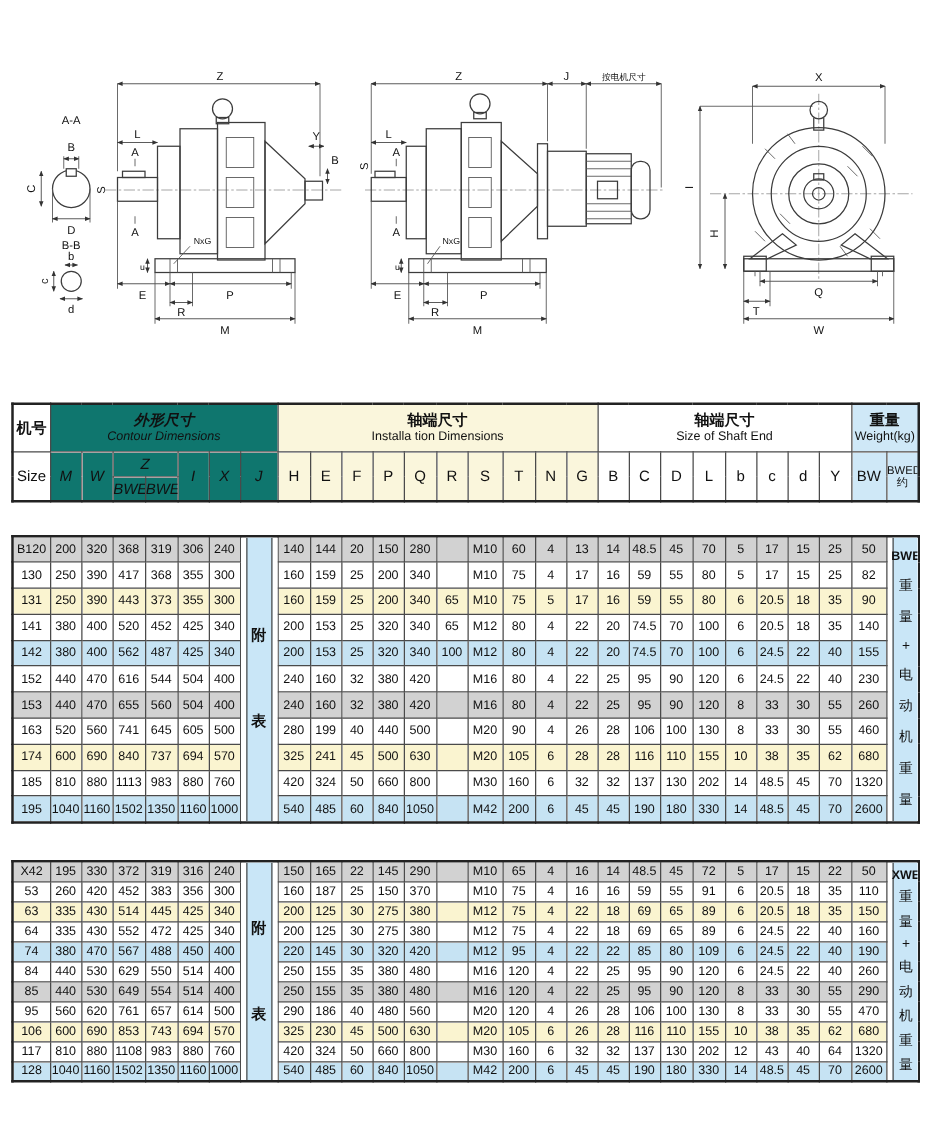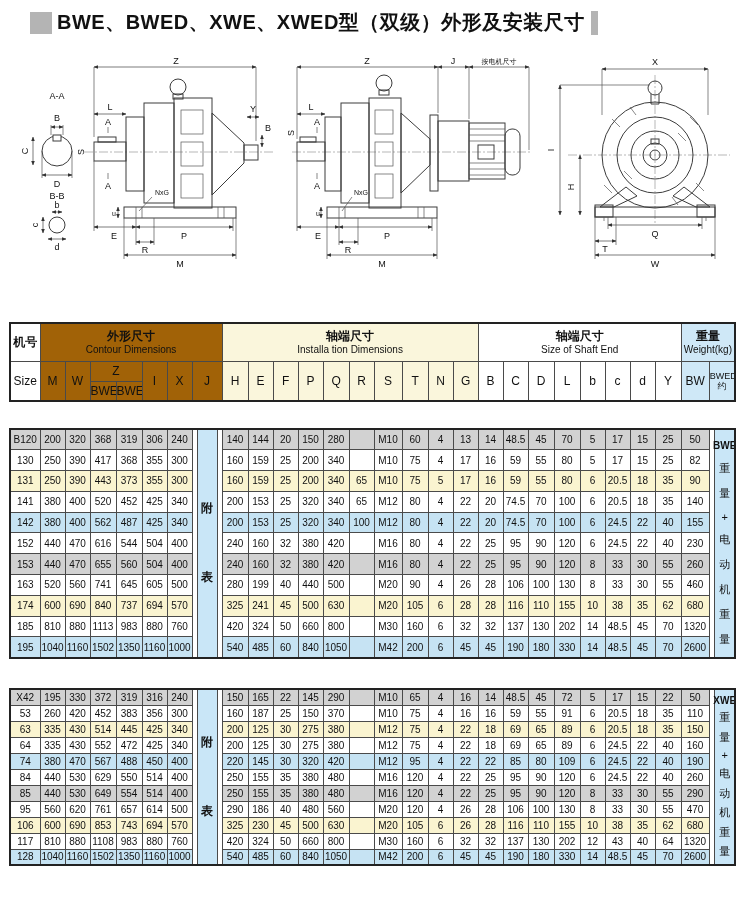--- a/index.html
+++ b/index.html
@@ -26,21 +26,21 @@
   table.grid td{border:1px solid #4a4a4a;text-align:center;vertical-align:middle;padding:0;
                 font-size:10px;overflow:hidden;white-space:nowrap;}
   #header-tbl{top:322px;}
   #header-tbl tr:nth-child(1){height:38px;}
   #header-tbl tr:nth-child(2){height:20px;}
   #header-tbl tr:nth-child(3){height:20px;}
   #header-tbl td{font-size:12px;}
   .hd-zh{font-size:12px;font-weight:bold;line-height:15px;}
   .hd-en{font-size:10px;line-height:12px;}
   .sub{font-size:9px;}
-  .g-gray{background:#a16207;} .g-cream{background:#faf6dc;}
+  .g-gray{background:#0f766e;font-style:italic;} .g-cream{background:#faf6dc;}
   .g-white{background:#fff;}   .g-blue{background:#cfe8f7;}
   .bwed2{font-size:9px;line-height:10px;}
   
   .sec-head{position:absolute;left:10px;font-size:18px;font-weight:bold;white-space:nowrap;}
   #sec1h{top:400px;} #sec2h{top:660px;}
   
   #tbl1{top:428px;} #tbl2{top:688px;}
   #tbl1 tr{height:20.8px;} #tbl2 tr{height:16px;}
   .c-gray td{background:#d2d2d2;} .c-white td{background:#fff;}
   .c-yellow td{background:#faf4d0;} .c-blue td{background:#c6e3f3;}
@@ -49,25 +49,20 @@
           background:#c9e6f7;border-left:1px solid #4a4a4a;border-right:1px solid #4a4a4a;}
   .jstrip{left:4px;right:4px;justify-content:center;gap:52px;font-size:12px;font-weight:bold;}
   .wstrip{left:4px;right:-1px;border-right:none;justify-content:space-evenly;font-size:11px;}
   .wprefix{font-size:10px;font-weight:bold;}
 </style>
 </head>
 <body>
 
 <div id="page">
 
-  <div class="title-bar">
-    <div class="title-square"></div>
-    <div class="title-text">BWE、BWED、XWE、XWED型（双级）外形及安装尺寸</div>
-    <div class="title-endbar"></div>
-  </div>
 
   <div class="drawing" id="d1">
   <svg width="265" height="250" viewBox="0 0 265 250">
     <defs>
       <pattern id="hatch" width="5" height="5" patternTransform="rotate(45)" patternUnits="userSpaceOnUse">
         <line x1="0" y1="0" x2="0" y2="5" stroke="#555" stroke-width="1.1"></line>
       </pattern>
       <marker id="ar" viewBox="0 0 10 10" refX="9" refY="5" markerWidth="6.5" markerHeight="6.5" orient="auto-start-reverse">
         <path d="M0,1L10,5L0,9z" fill="#333"></path>
       </marker>

